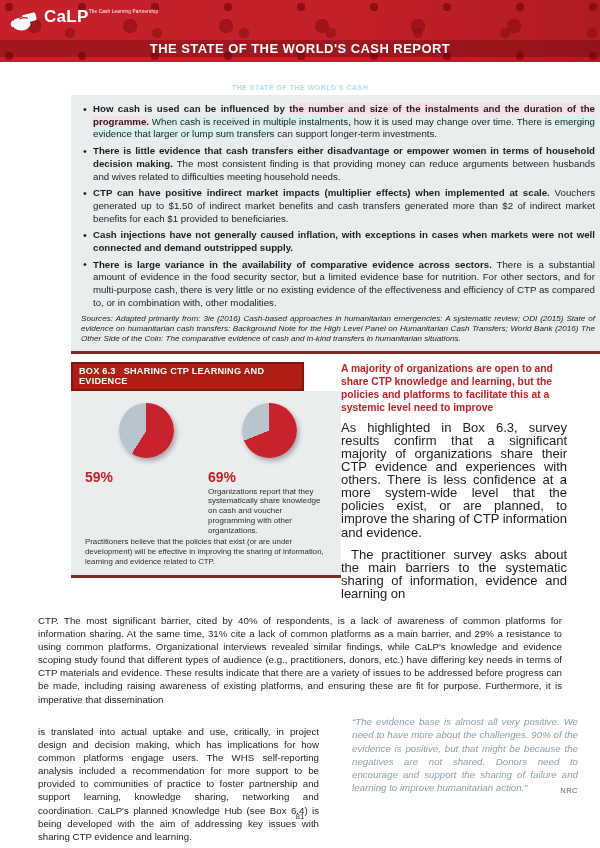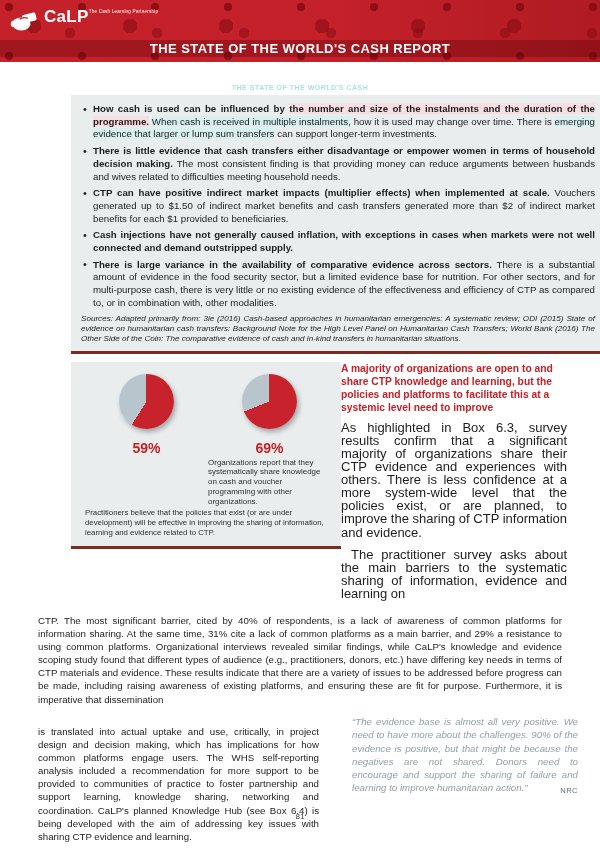--- a/index.html
+++ b/index.html
@@ -72,21 +72,21 @@
   .box-body {
     background:#e9edee; border-bottom:3px solid #7c2b22;
     padding:12px 10px 8px 14px;
   }
   .pies { display:flex; }
   .stat { flex:1; }
   .pie {
     width:55px; height:55px; border-radius:50%;
     margin:0 auto 12px auto; box-shadow:2px 3px 5px rgba(0,0,0,.30);
   }
-  .stat-val { color:#c42127; font-weight:bold; font-size:14px; line-height:15px; margin-bottom:2px;text-align:center; }
+  .stat-val { color:#c42127; font-weight:bold; font-size:14px; line-height:15px; margin-bottom:2px; }
   .stat-desc { font-size:8px; line-height:9.7px; color:#2e2e2e; padding-right:7px; }
   .fraction-val { color:#c42127; font-weight:bold; font-size:13.5px; line-height:14px; margin-top:8px; }
   .fraction-desc { font-size:7.8px; line-height:9.8px; color:#2e2e2e; margin-top:2px; }
 
   .rc-heading { color:#c42127; font-weight:bold; font-size:10.3px; line-height:13px; margin:0 0 7px 0; }
   .rc-para { font-size:13px; line-height:13.1px; text-align:justify; margin:0 0 9px 0; }
   .indent { text-indent:10px; }
 
   
   .fw-para { margin-top:5px; font-size:9.7px; line-height:13.1px; text-align:justify; }
@@ -135,20 +135,23 @@
         <li><span class="b">There is little evidence that cash transfers either disadvantage or empower women in terms of household decision making.</span><span> The most consistent finding is that providing money can reduce arguments between husbands and wives related to difficulties meeting household needs.</span></li>
         <li><span class="b">CTP can have positive indirect market impacts (multiplier effects) when implemented at scale.</span><span> Vouchers generated up to $1.50 of indirect market benefits and cash transfers generated more than $2 of indirect market benefits for each $1 provided to beneficiaries.</span></li>
         <li><span class="b">Cash injections have not generally caused inflation, with exceptions in cases when markets were not well connected and demand outstripped supply.</span></li>
         <li><span class="b">There is large variance in the availability of comparative evidence across sectors.</span><span> There is a substantial amount of evidence in the food security sector, but a limited evidence base for nutrition. For other sectors, and for multi-purpose cash, there is very little or no existing evidence of the effectiveness and efficiency of CTP as compared to, or in combination with, other modalities.</span></li>
       </ul>
       <div class="sources">Sources: Adapted primarily from: 3ie (2016) Cash-based approaches in humanitarian emergencies: A systematic review; ODI (2015) State of evidence on humanitarian cash transfers: Background Note for the High Level Panel on Humanitarian Cash Transfers; World Bank (2016) The Other Side of the Coin: The comparative evidence of cash and in-kind transfers in humanitarian situations.</div>
     </div>
 
     <div class="two-col">
       <div class="col-left">
+        <div class="box-header">
+          <span>BOX 6.3</span><span class="gap"></span><span>SHARING CTP LEARNING AND EVIDENCE</span>
+        </div>
         <div class="box-body">
           <div class="pies">
             <div class="stat">
               <div class="pie" style="background: conic-gradient(rgb(200, 35, 44) 0deg, rgb(200, 35, 44) 59%, rgb(185, 197, 205) 59%, rgb(185, 197, 205) 100%);"></div>
               <div class="stat-val">59%</div>
             </div>
             <div class="stat">
               <div class="pie" style="background: conic-gradient(rgb(200, 35, 44) 0deg, rgb(200, 35, 44) 69%, rgb(185, 197, 205) 69%, rgb(185, 197, 205) 100%);"></div>
               <div class="stat-val">69%</div>
               <div class="stat-desc">Organizations report that they systematically share knowledge on cash and voucher programming with other organizations.</div>

